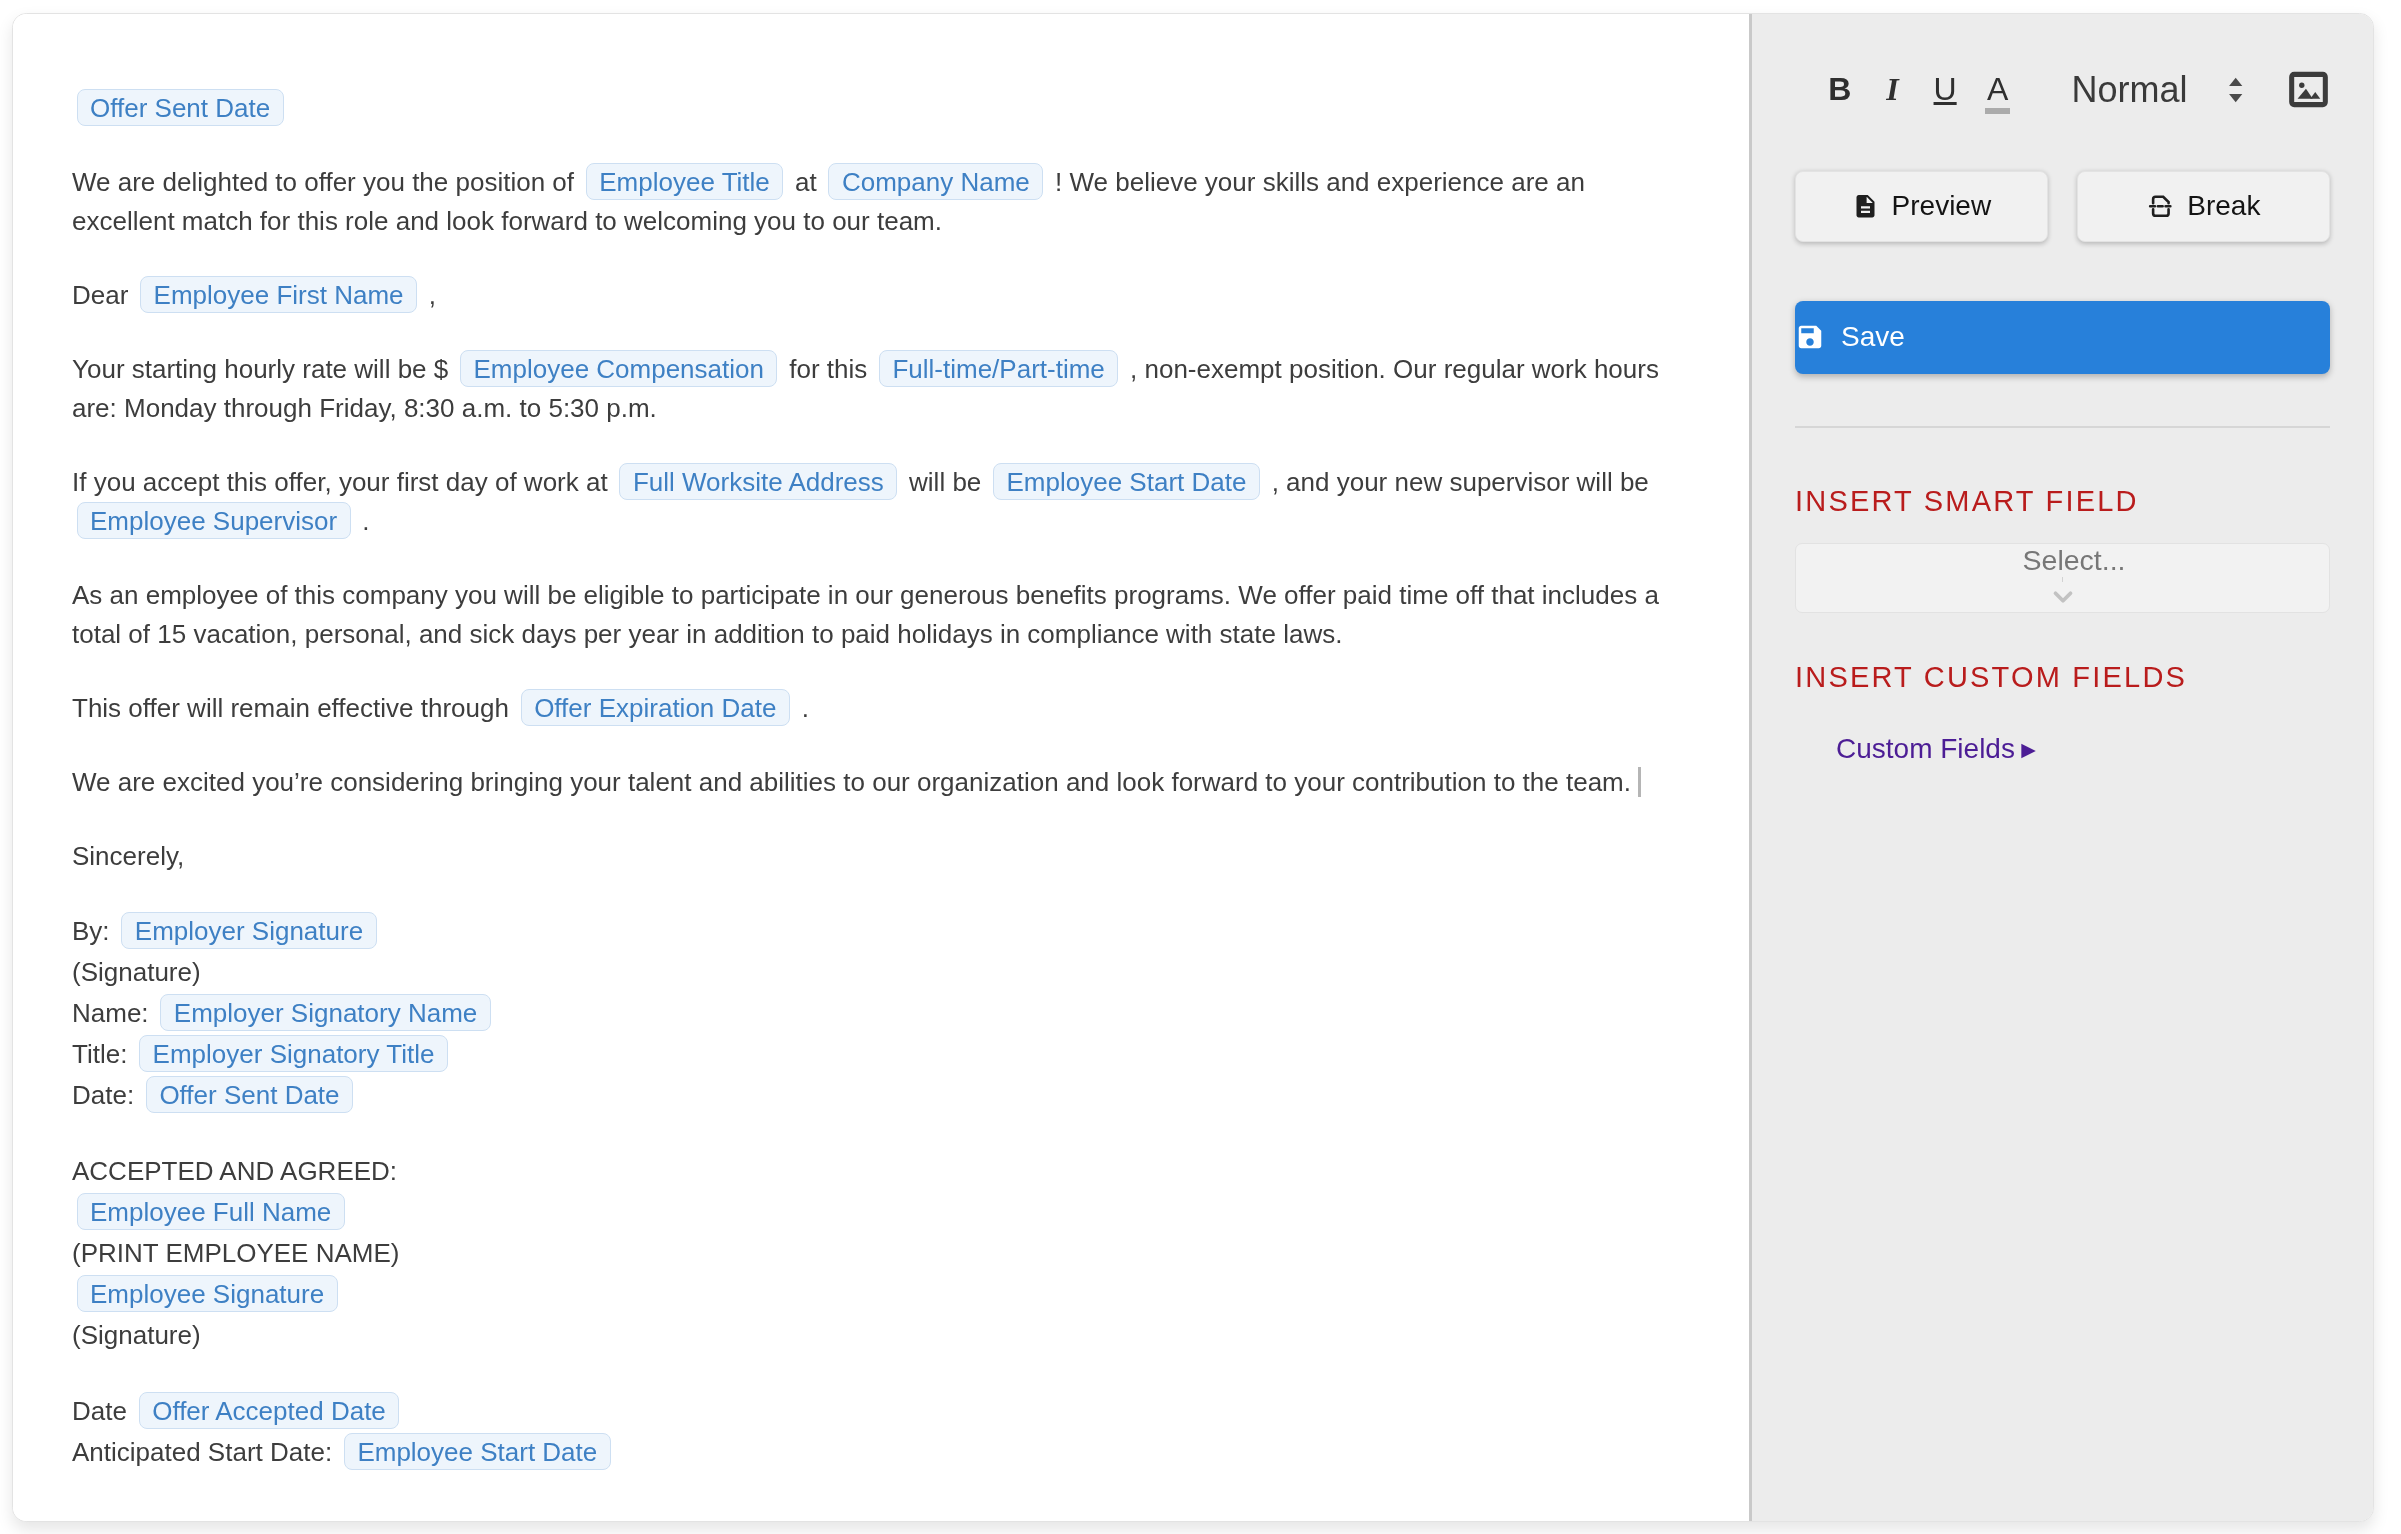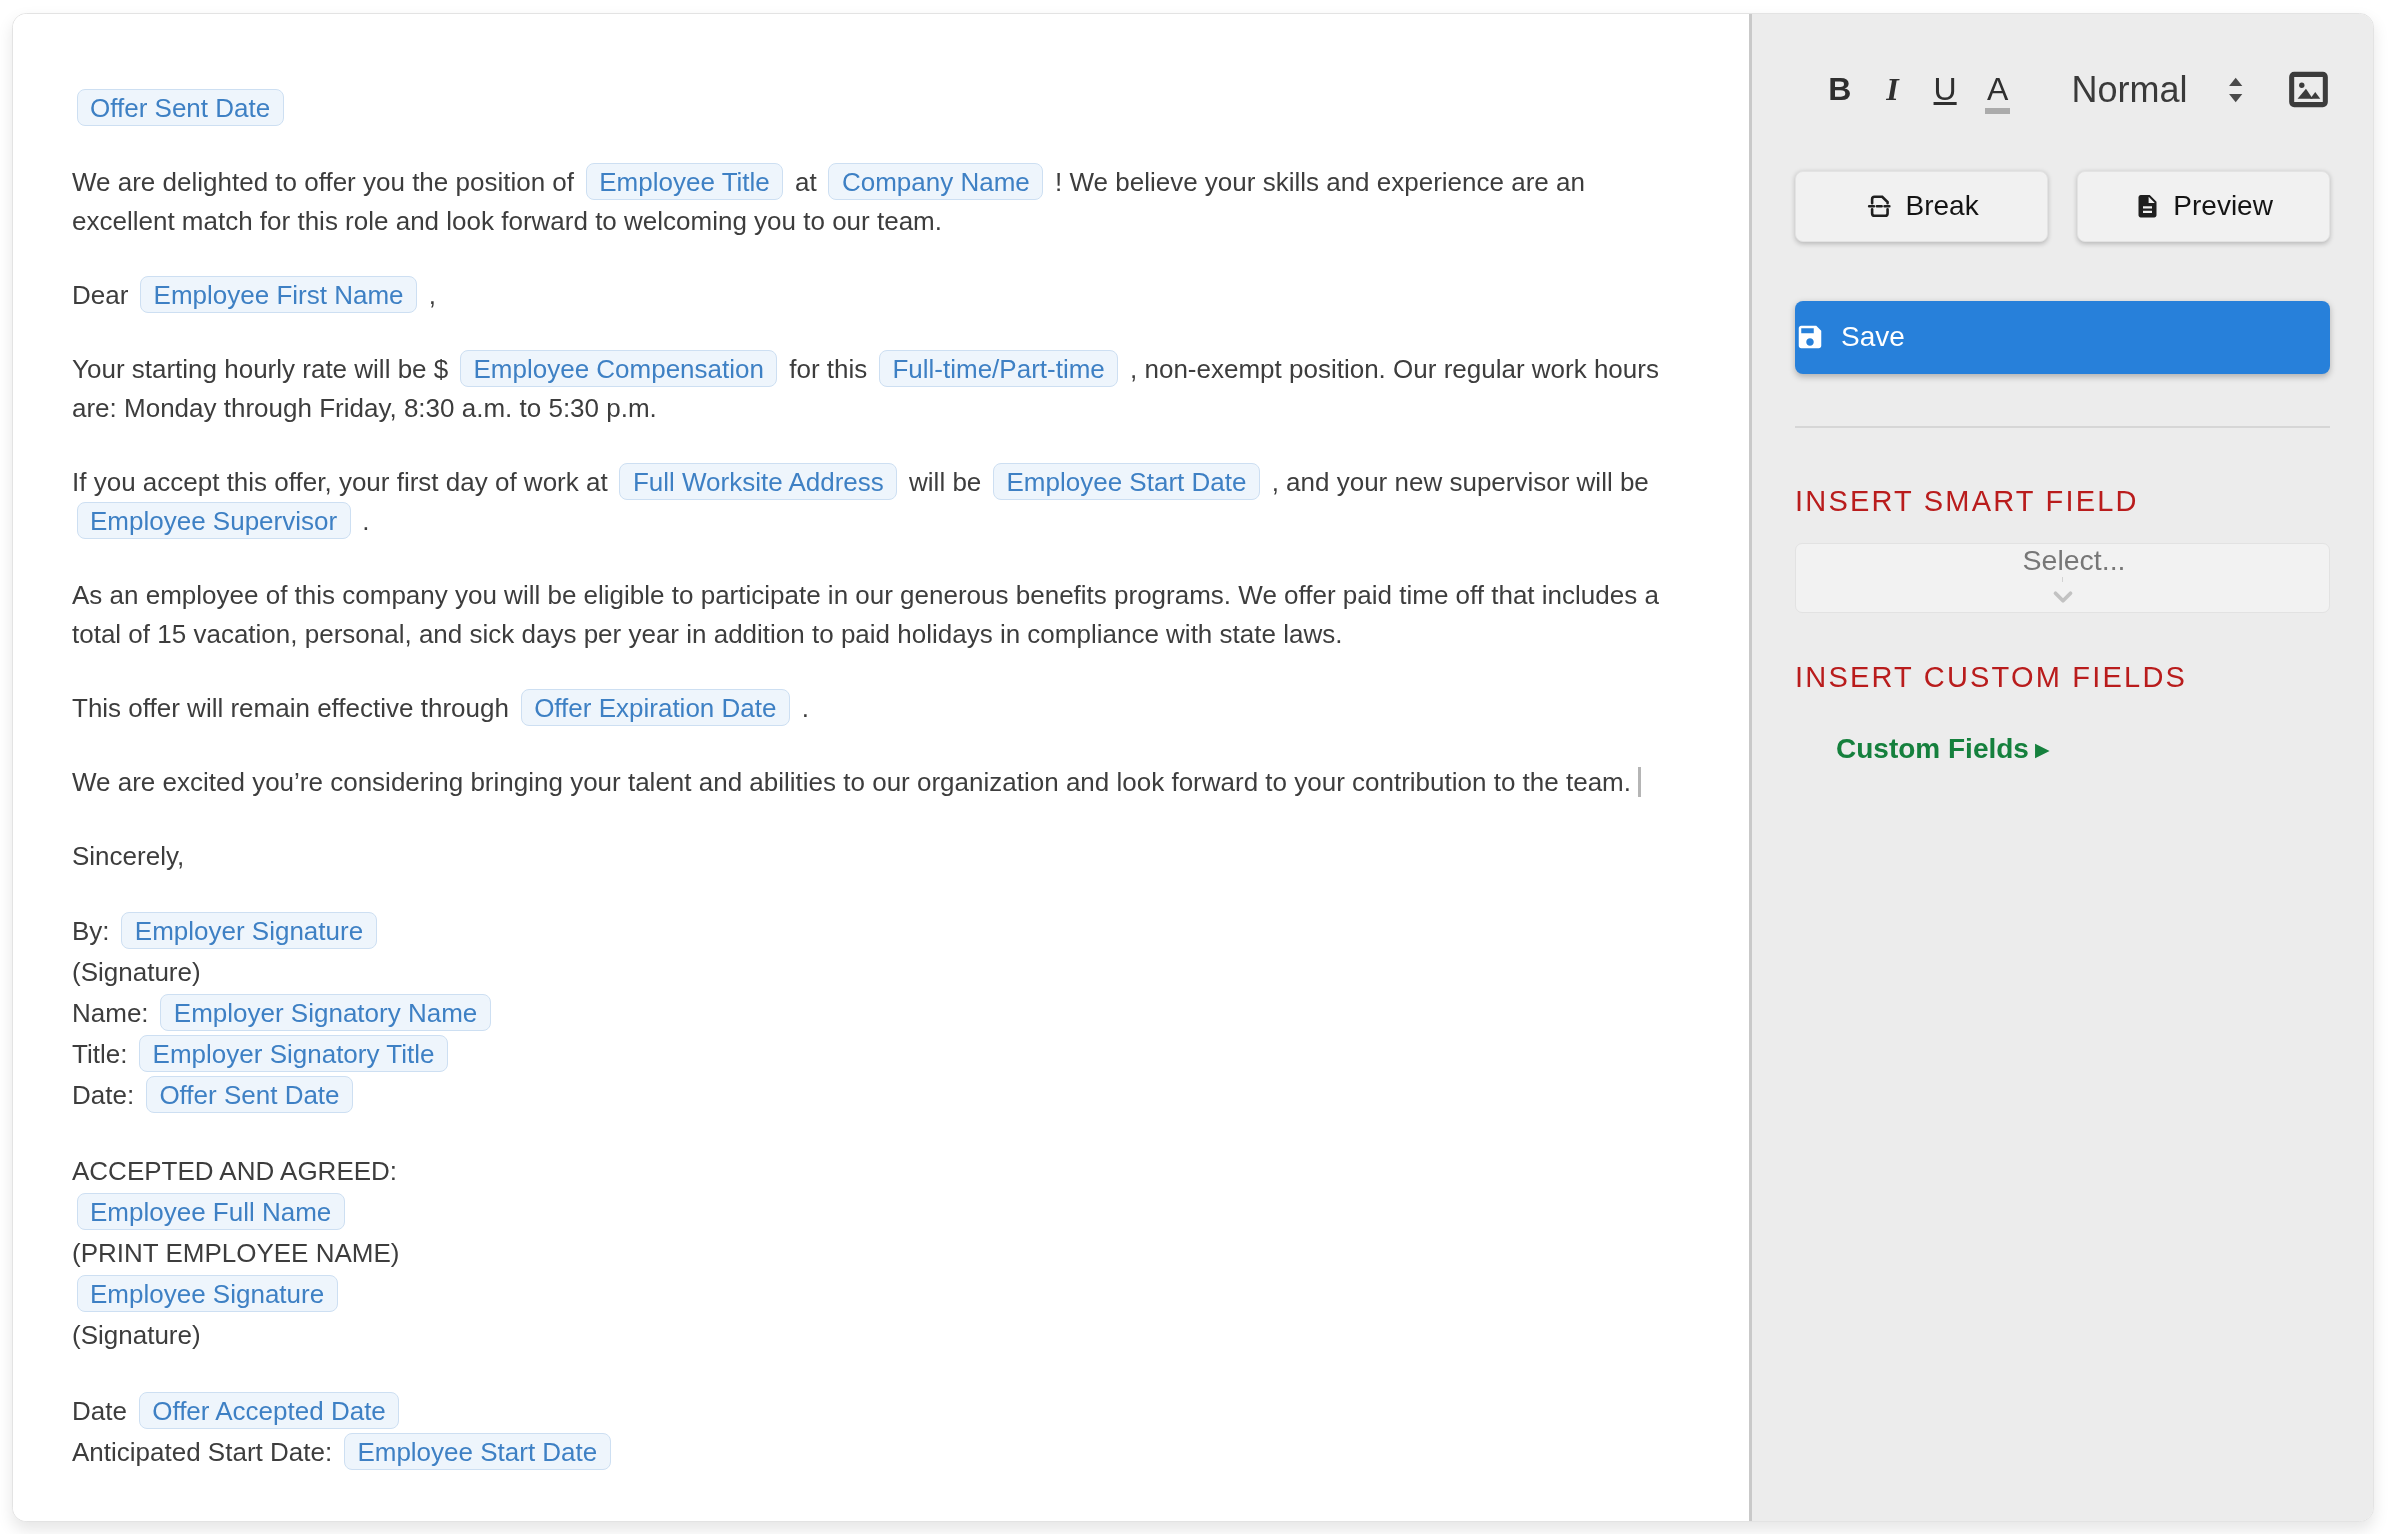--- a/index.html
+++ b/index.html
@@ -52,22 +52,22 @@
   .hr { margin-top:52px; border-top:2.7px solid #d6d6d6; height:0; }
 
   .section-label { margin-top:57px; font-size:29px; letter-spacing:2.2px; color:#b91c1c; }
   .select-box { margin-top:25px; height:70px; background:#f2f2f2; border:0.9px solid #e2e2e2;
     border-radius:7.1px; display:flex; align-items:center; cursor:pointer;flex-direction:column; }
   .select-placeholder { flex:1; padding-left:23px; font-size:28.5px; color:#777777; }
   .select-sep { width:1.8px; height:45px; background:#d2d2d2; }
   .select-chevron { width:61px; display:flex; align-items:center; justify-content:center; }
 
   .section-label-2 { margin-top:48px; }
-  .custom-link { margin-top:39px; margin-left:41px; font-size:28px; font-weight:700;
-    color:#15803d; cursor:pointer; display:inline-block; }
+  .custom-link { margin-top:39px; margin-left:41px; font-size:28px; font-weight:400;
+    color:#4c1d95; cursor:pointer; display:inline-block; }
   .custom-link .tri { font-family:"DejaVu Sans",sans-serif; font-size:19px;
     margin-left:6.2px; vertical-align:1.8px; }
 </style>
 </head>
 <body>
 
 <div class="window">
 
   <div class="doc" id="doc-body">
       <div class="para"><span class="field-token">Offer Sent Date</span></div>
@@ -104,35 +104,35 @@
           <circle cx="8" cy="8.5" r="1.6" fill="#3c3c3c"></circle>
           <path d="M5.5 16.5 L10.5 10.5 L14.5 16.5 Z" fill="#3c3c3c"></path>
           <path d="M13 16.5 L16 12.5 L19 16.5 Z" fill="#3c3c3c"></path>
         </svg>
       </div>
     </div>
 
     <div class="btn-row">
       <div class="btn">
         <span style="display:flex;">
+          <svg width="27" height="28.5" viewBox="0 0 24 24">
+              <path fill-rule="evenodd" fill="#1f1f1f" d="M14 2H6c-1.1 0-2 .9-2 2v16c0 1.1.9 2 2 2h12c1.1 0 2-.9 2-2V8l-6-6zm2 16H8v-2h8v2zm0-4H8v-2h8v2zm-3-5V3.5L18.5 9H13z"></path>
+            </svg>
+        </span>
+        <span>Preview</span>
+      </div>
+      <div class="btn">
+        <span style="display:flex;">
           <svg width="28.5" height="28.5" viewBox="0 0 24 24" fill="none" stroke="#1f1f1f" stroke-width="2.2" stroke-linecap="round">
             <path d="M6 9.5 V6 a2 2 0 0 1 2-2 h6.5 L19 8.5 v1"></path>
             <path d="M6 14.5 V18 a2 2 0 0 0 2 2 h9 a2 2 0 0 0 2-2 v-3.5"></path>
             <path d="M3.5 12 h4 M10 12 h4 M16.5 12 h4"></path>
           </svg>
         </span>
         <span>Break</span>
-      </div>
-      <div class="btn">
-        <span style="display:flex;">
-          <svg width="27" height="28.5" viewBox="0 0 24 24">
-              <path fill-rule="evenodd" fill="#1f1f1f" d="M14 2H6c-1.1 0-2 .9-2 2v16c0 1.1.9 2 2 2h12c1.1 0 2-.9 2-2V8l-6-6zm2 16H8v-2h8v2zm0-4H8v-2h8v2zm-3-5V3.5L18.5 9H13z"></path>
-            </svg>
-        </span>
-        <span>Preview</span>
       </div>
     </div>
 
     <div class="save-btn">
       <span style="display:flex;">
         <svg width="30" height="30" viewBox="0 0 24 24">
             <path fill-rule="evenodd" fill="#ffffff" d="M17 3H5c-1.11 0-2 .9-2 2v14c0 1.1.89 2 2 2h14c1.1 0 2-.9 2-2V7l-4-4zm-5 16c-1.66 0-3-1.34-3-3s1.34-3 3-3 3 1.34 3 3-1.34 3-3 3zm3-10H5V5h10v4z"></path>
           </svg>
       </span>
       <span>Save</span>

